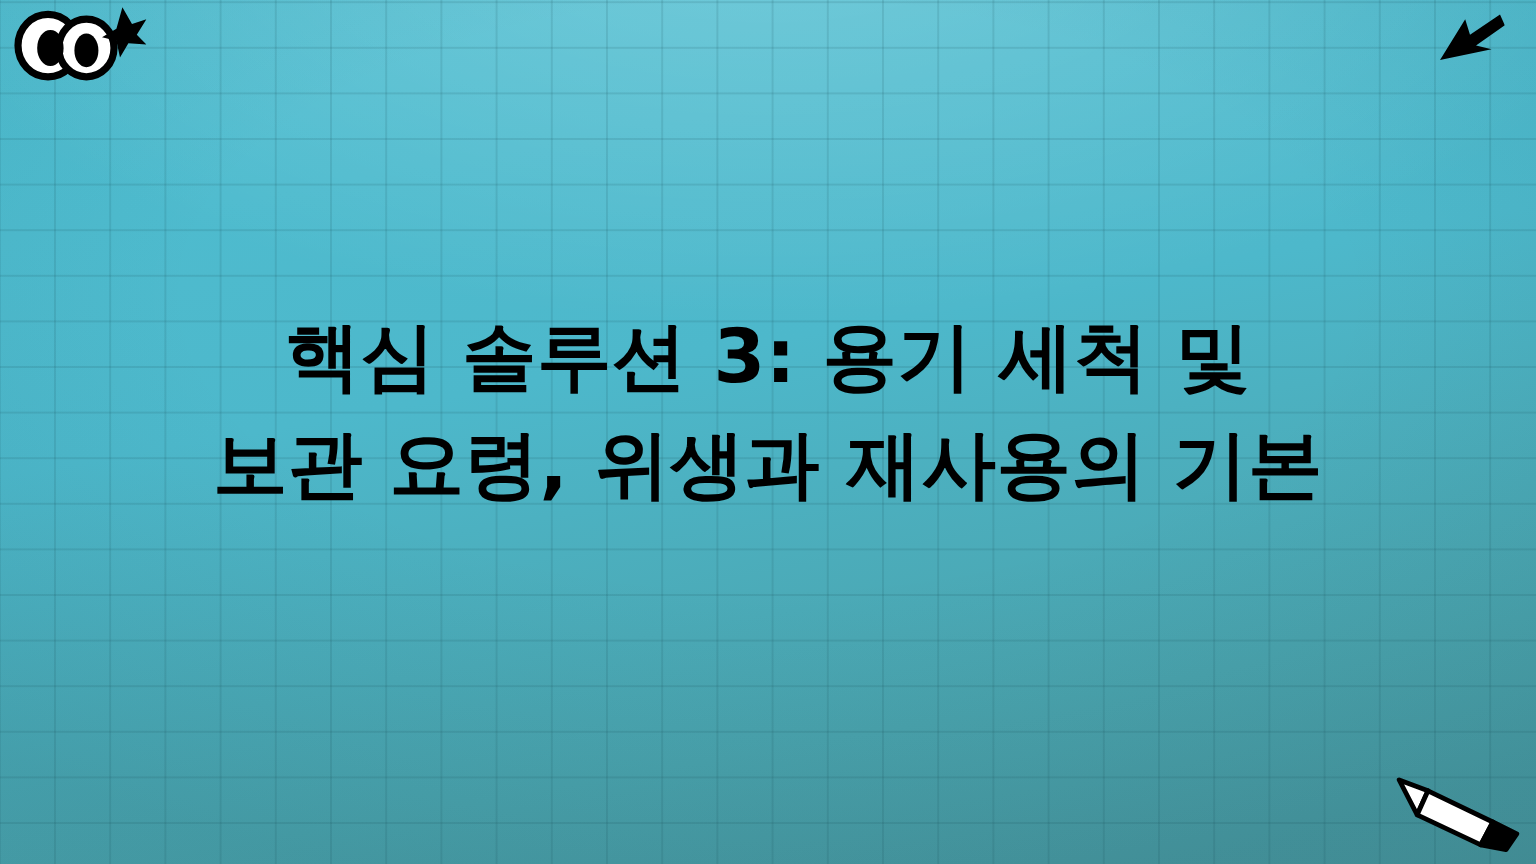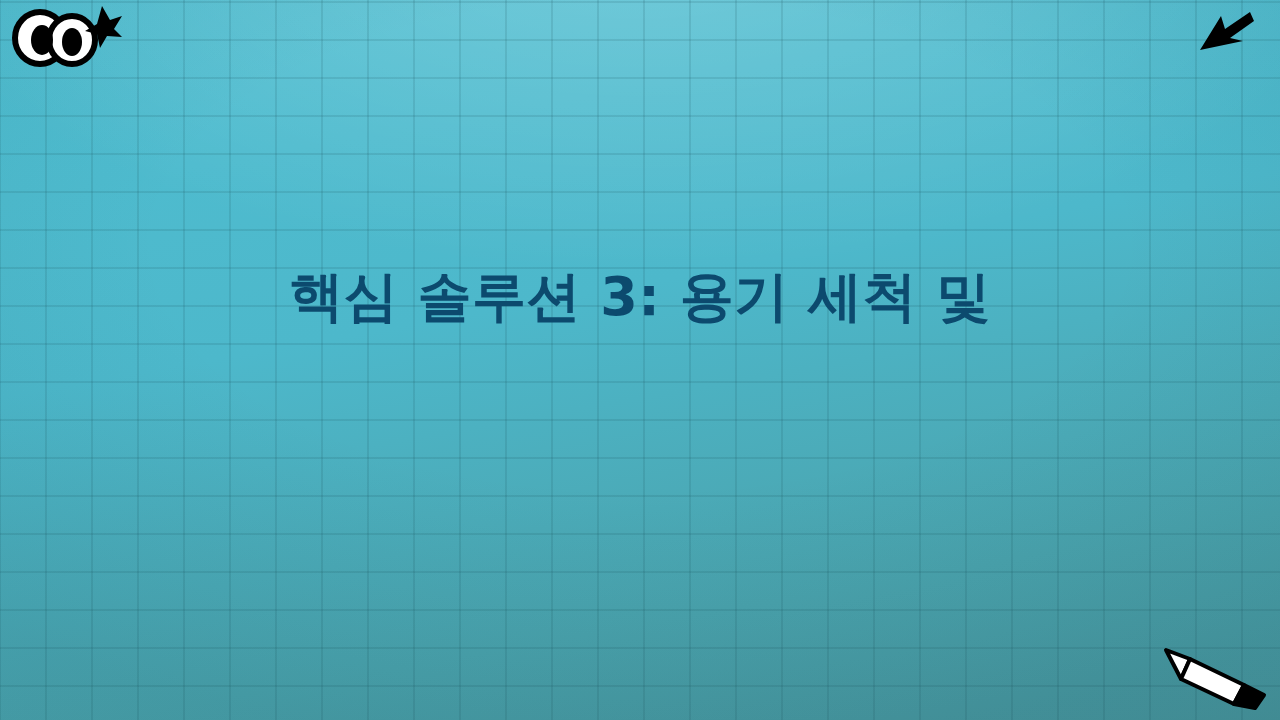--- a/index.html
+++ b/index.html
@@ -56,23 +56,23 @@
     right: 0;
     top: 252px;
     display: flex;
     flex-direction: column;
     align-items: center;
     justify-content: center;
     pointer-events: none;
   }
 
   .title-line {
-    color: #0c4a6e;
+    color: #000000;
     font-weight: 700;
-    font-size: 54px;
+    font-size: 62px;
     line-height: 90px;
     letter-spacing: 0.5px;
     white-space: nowrap;
     text-align: center;
   }
 
   
   .deco { position: absolute; }
 
   #eyes-logo  { left: 6px;   top: 4px;    width: 116px; height: 66px; }
@@ -111,15 +111,16 @@
       <g stroke="#000000" stroke-width="4" stroke-linejoin="round">
         <polygon points="6,12 30,21 21,41" fill="#ffffff"></polygon>
         <polygon points="30,21 84,47 74,66 21,41" fill="#ffffff"></polygon>
         <polygon points="84,47 104,57 95,70 74,66" fill="#000000"></polygon>
       </g>
     </svg>
   </div>
 
   <div class="title-wrap">
     <div class="title-line">핵심 솔루션 3: 용기 세척 및</div>
+    <div class="title-line">보관 요령, 위생과 재사용의 기본</div>
   </div>
 
 </div>
 
 </body></html>

